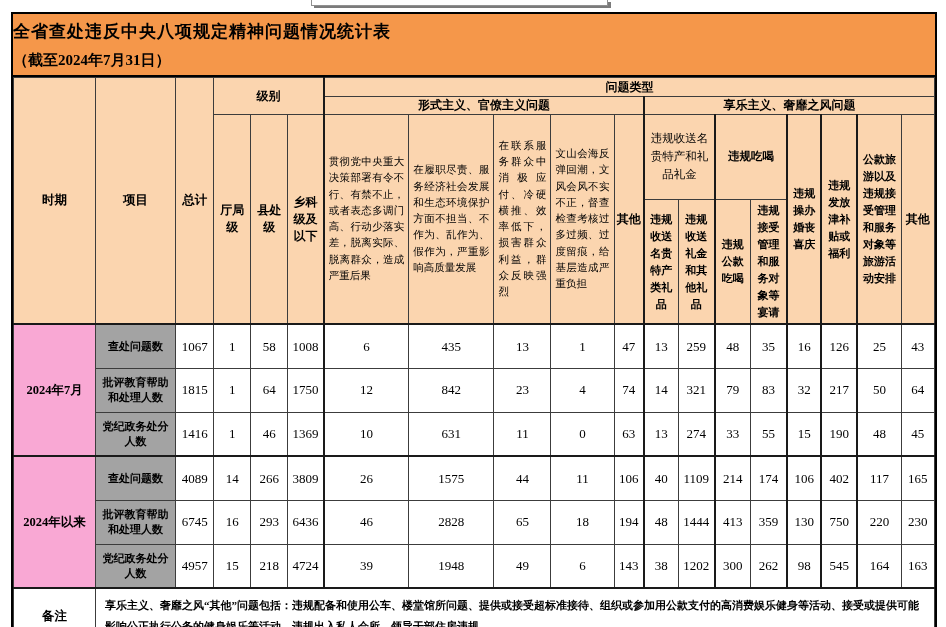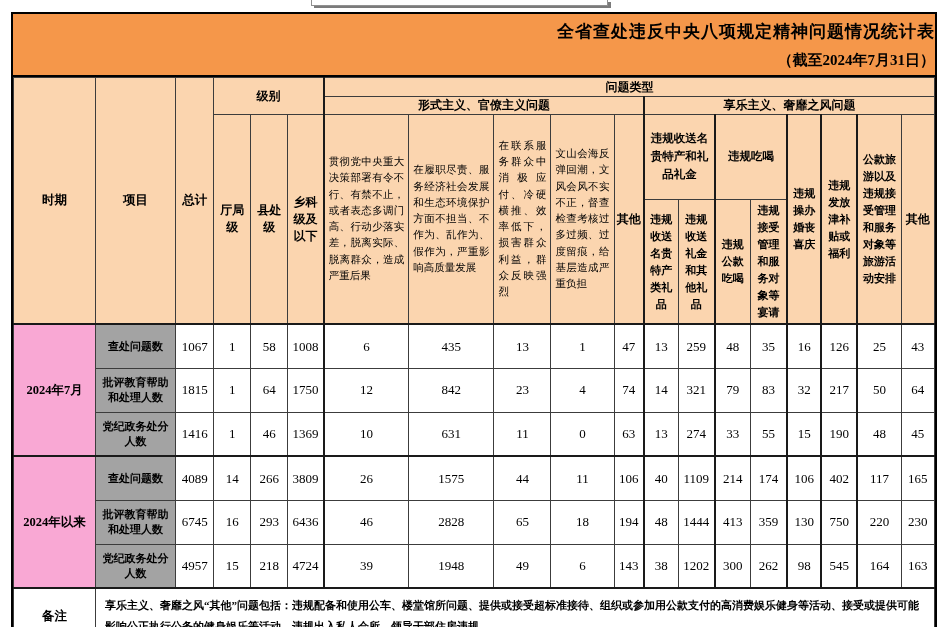--- a/index.html
+++ b/index.html
@@ -2,21 +2,21 @@
 <html><head>
 <meta charset="utf-8">
 <style>
   html,body { margin:0; padding:0; background:#fff; width:946px; height:627px;
               font-family:"Liberation Serif","DejaVu Serif",serif; color:#000; }
   
   .top-fragment { position:absolute; left:311px; top:0; width:295px; height:5px;
                   background:#fff; border:1px solid #909090; border-top:none;
                   box-shadow:3px 2px 0 rgba(90,90,90,.8); }
   .wrap { position:absolute; left:11px; top:12px; width:922px; border:2px solid #000; background:#fff; }
-  .title { background:#F5974A; border-bottom:2px solid #000; text-align:right; padding:6px 0 5px; }
+  .title { background:#F5974A; border-bottom:2px solid #000; text-align:left; padding:6px 0 5px; }
   .title .l1 { font-size:17px; font-weight:bold; letter-spacing:1px; }
   .title .l2 { font-size:15px; font-weight:bold; margin-top:8px; }
   table { border-collapse:collapse; table-layout:fixed; width:100%; }
   th,td { border:1px solid #3c3c3c; overflow:hidden; vertical-align:middle; padding:0; }
   thead th { background:#FBD5AF; font-weight:bold; }
   tr.hr1 { height:19px; } tr.hr2 { height:16px; } tr.hr3 { height:85px; } tr.hr4 { height:104px; }
   tbody tr.data-row { height:44px; background:#fff; }
   tr.remark-row { height:55px; }
   .grp { font-size:12px; text-align:center; }
   .side { font-size:12.5px; text-align:center; }
@@ -80,21 +80,21 @@
       </tr>
       <tr class="hr3">
         <th class="lvl" rowspan="2">厅局级</th>
         <th class="lvl" rowspan="2">县处级</th>
         <th class="lvl" rowspan="2">乡科级及以下</th>
         <th class="desc thick-l" rowspan="2">贯彻党中央重大决策部署有令不行、有禁不止，或者表态多调门高、行动少落实差，脱离实际、脱离群众，造成严重后果</th>
         <th class="desc" rowspan="2">在履职尽责、服务经济社会发展和生态环境保护方面不担当、不作为、乱作为、假作为，严重影响高质量发展</th>
         <th class="desc" rowspan="2">在联系服务群众中消极应付、冷硬横推、效率低下，损害群众利益，群众反映强烈</th>
         <th class="desc" rowspan="2">文山会海反弹回潮，文风会风不实不正，督查检查考核过多过频、过度留痕，给基层造成严重负担</th>
         <th class="other" rowspan="2">其他</th>
-        <th class="vwrap thick-l" colspan="2" style="font-weight:bold;font-size:11.5px">违规收送名贵特产和礼品礼金</th>
+        <th class="vwrap thick-l" colspan="2" style="font-weight:normal;font-size:11.5px">违规收送名贵特产和礼品礼金</th>
         <th class="vwrap thick-l" colspan="2" style="font-weight:bold;font-size:11.5px">违规吃喝</th>
         <th class="vwrap thick-l" rowspan="2">违规操办婚丧喜庆</th>
         <th class="vwrap thick-l" rowspan="2">违规发放津补贴或福利</th>
         <th class="vwrap thick-l" rowspan="2">公款旅游以及违规接受管理和服务对象等旅游活动安排</th>
         <th class="other" rowspan="2">其他</th>
       </tr>
       <tr class="hr4">
         <th class="vwrap thick-l">违规收送名贵特产类礼品</th>
         <th class="vwrap">违规收送礼金和其他礼品</th>
         <th class="vwrap thick-l">违规公款吃喝</th>

